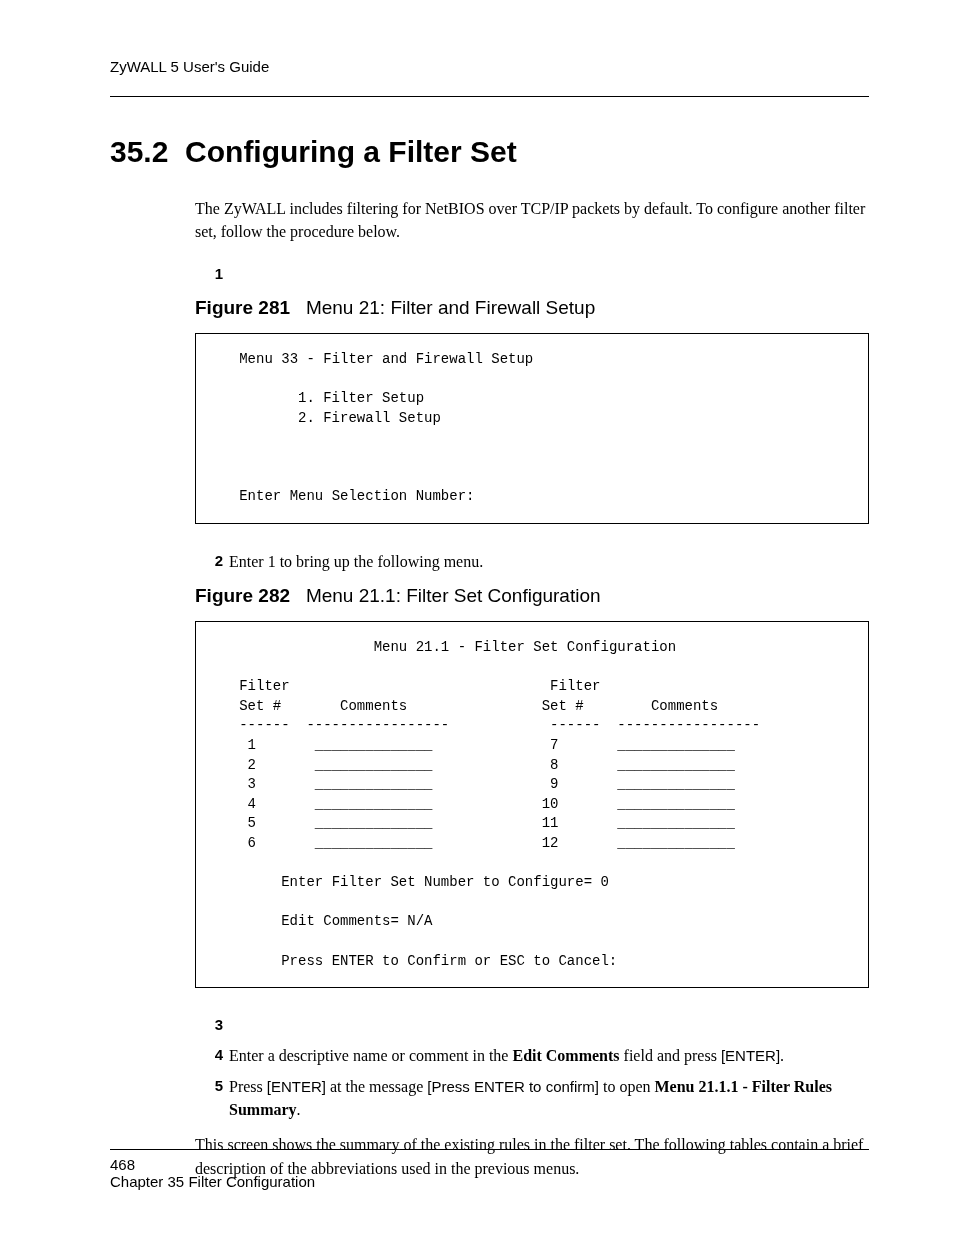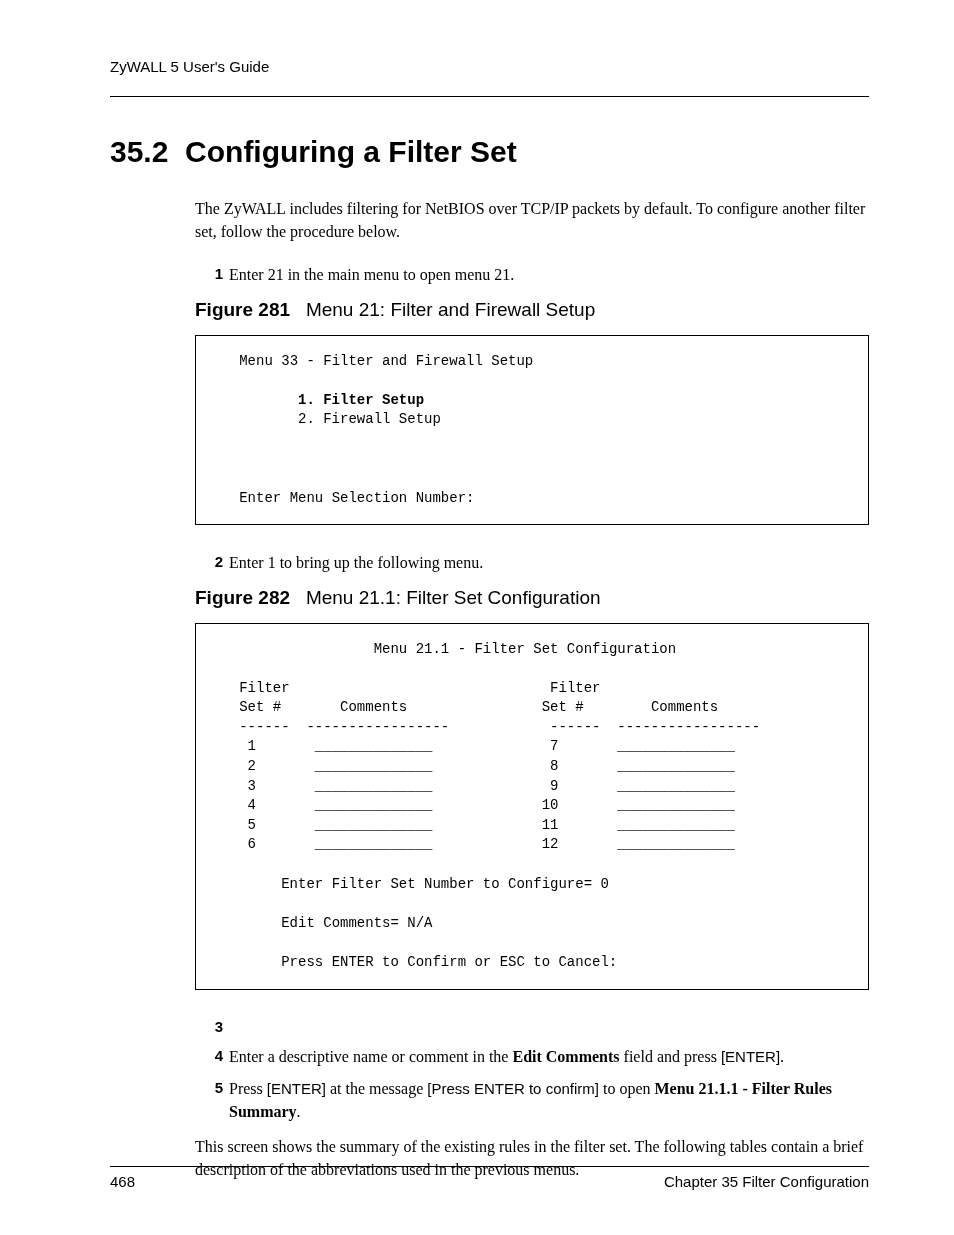--- a/index.html
+++ b/index.html
@@ -68,56 +68,56 @@
     .console-box {
       margin-left: 85px;
       border: 1px solid #000;
       padding: 16px 18px;
       font-family: "Courier New", Courier, monospace;
       font-size: 14px;
       line-height: 1.4;
       white-space: pre;
       margin-bottom: 26px;
     }
-    .console-bold { font-weight: bold; }
+    .console-bold { font-weight: normal; }
     .enter-key {
       font-family: Arial, Helvetica, sans-serif;
       font-size: 15px;
     }
     .strong-serif { font-weight: bold; }
     .footer {
       position: absolute;
       bottom: 45px;
       left: 110px;
       right: 85px;
       border-top: 1px solid #000;
       padding-top: 6px;
       font-family: Arial, Helvetica, sans-serif;
       font-size: 15px;
       display: flex;
       justify-content: space-between;
+      flex-direction: column;
     }
   </style>
 </head>
 <body>
 
 <div class="header-line">
   <span class="header-text">ZyWALL 5 User's Guide</span>
 </div>
 
 <h2 class="section-title">
   <span>35.2</span>&nbsp;&nbsp;<span>Configuring a Filter Set</span>
 </h2>
 
 <p class="body-text">The ZyWALL includes filtering for NetBIOS over TCP/IP packets by default. To configure another filter set, follow the procedure below.</p>
 
 <div class="step-list">
   <div class="step-item">
     <span class="step-num">1</span>
-    <span class="step-text">Enter 21 in the main menu to open menu 21.</span>
   </div>
 </div>
 
 <p class="figure-caption">
   <span class="fig-label">Figure 281</span>&nbsp;&nbsp;&nbsp;<span>Menu 21: Filter and Firewall Setup</span>
 </p>
 
 <div class="console-box">   <span>Menu 33 - Filter and Firewall Setup</span>
 
           <span class="console-bold">1. Filter Setup</span>

